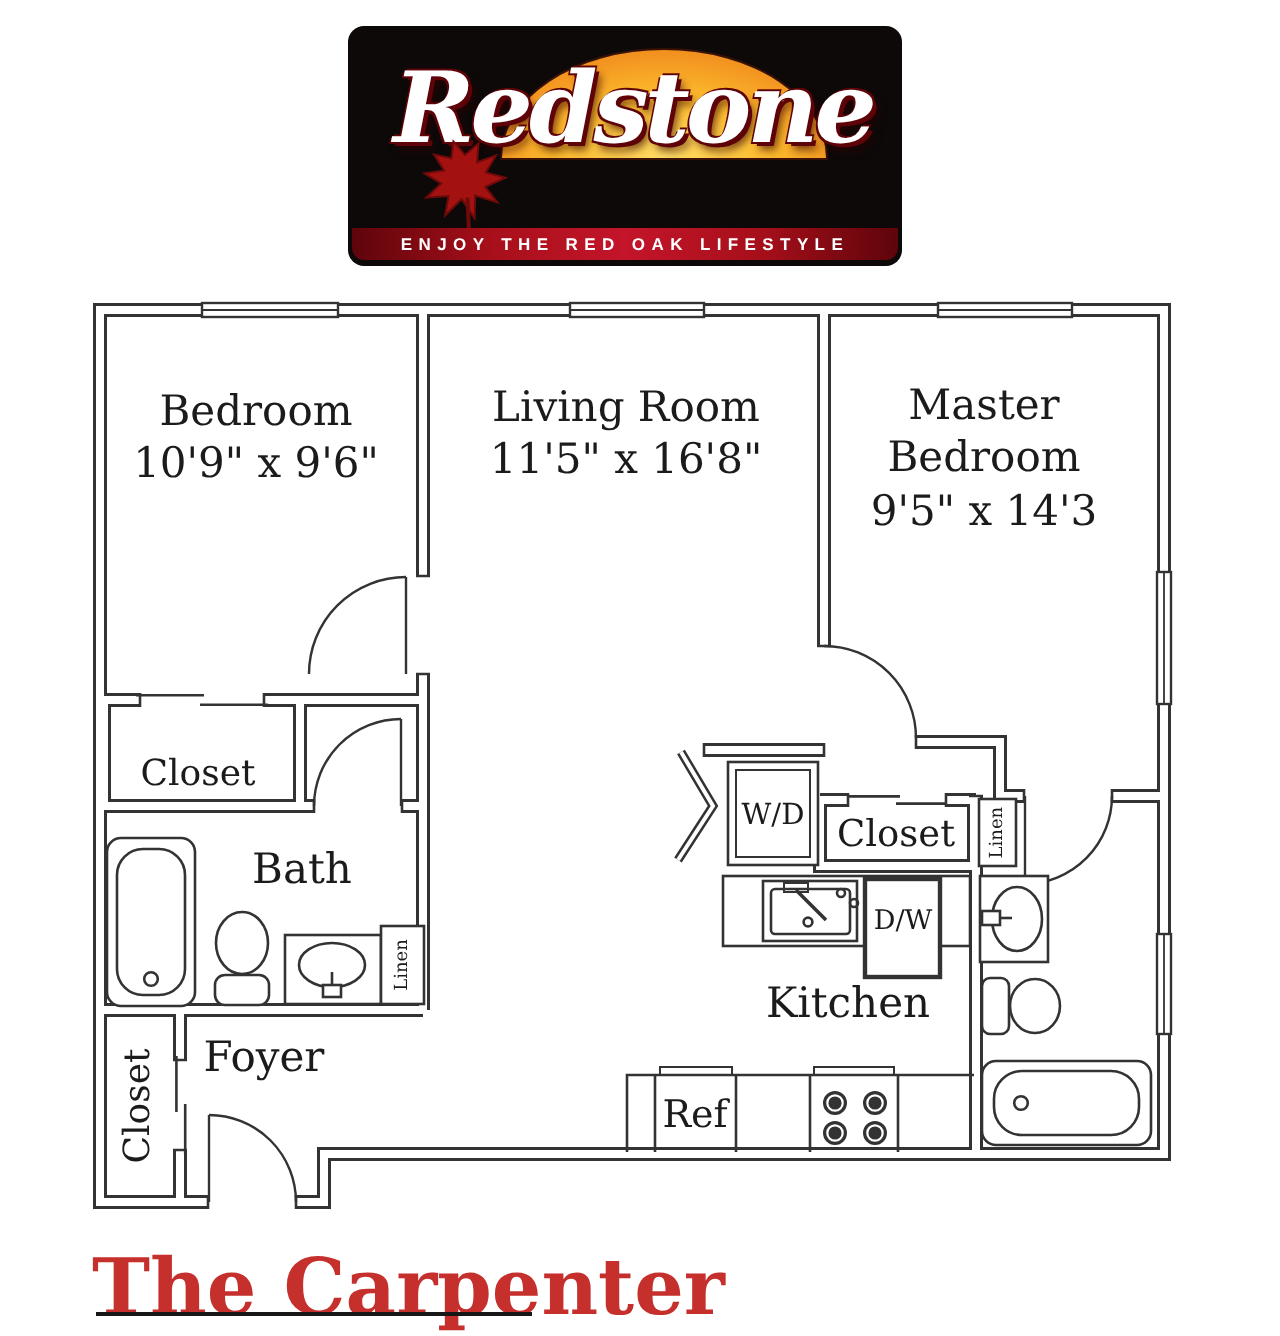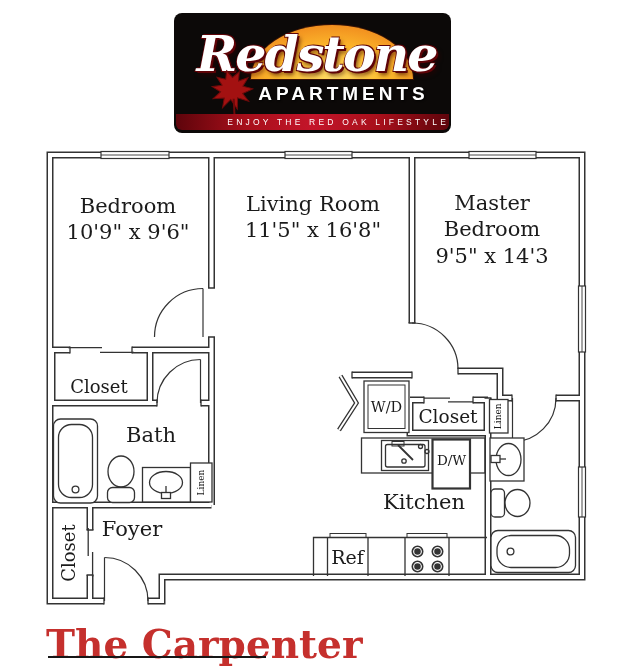--- a/index.html
+++ b/index.html
@@ -30,22 +30,22 @@
     position:absolute;left:0;right:0;top:70px;text-align:center;
     font-weight:bold;font-size:19px;line-height:1.2;color:#ffffff;
     letter-spacing:4px;transform:translateX(31px);
     text-shadow:1px 1px 2px rgba(0,0,0,.8);
   }
   .leaf{position:absolute;left:36px;top:56px;width:44px;height:46px;transform:rotate(-14deg)}
   .banner{
     position:absolute;left:2px;right:2px;bottom:3px;height:16px;
     background:linear-gradient(90deg,#5e040b 0%,#a60f1a 25%,#c4152a 50%,#a60f1a 75%,#5e040b 100%);
     border-radius:0 0 6px 6px;
-    color:#fff;font-weight:normal;font-size:8.5px;line-height:16px;
-    letter-spacing:3.2px;text-align:right;white-space:nowrap;
+    color:#fff;font-weight:bold;font-size:8.5px;line-height:16px;
+    letter-spacing:3.2px;text-align:center;white-space:nowrap;
   }
   
   .plan{position:absolute;left:0;top:0;width:640px;height:668px}
   .plan text{font-family:"DejaVu Serif",serif;fill:#1b1b1b}
   
   .title{
     position:absolute;left:46px;top:621px;
     font-family:"DejaVu Serif",serif;font-weight:bold;font-size:39px;
     color:#c5302d;letter-spacing:0px;
   }
@@ -54,21 +54,20 @@
 </head>
 <body>
 
 <div class="logo">
   <div class="sunset"></div>
   <div class="brand">Redstone</div>
   <svg class="leaf" viewBox="0 0 44 46">
     <path d="M22,1 L26,9 L34,5 L31,14 L41,13 L34,20 L43,25 L32,27 L36,36 L26,30 L23,41 L19,30 L9,36 L13,27 L2,25 L11,20 L4,13 L14,14 L11,5 L19,9 Z" fill="#a31111" stroke="#6d0a0a" stroke-width="1"></path>
     <path d="M22,30 L19,45" stroke="#6d0a0a" stroke-width="2" fill="none"></path>
   </svg>
-  <div class="wordmark-sub">APARTMENTS</div>
   <div class="banner">ENJOY THE RED OAK LIFESTYLE</div>
 </div>
 
 <svg class="plan" viewBox="0 0 640 668">
 
   <g>
     <path fill="none" stroke="#333" stroke-width="7" stroke-linejoin="miter" d="
       M104,601 H50 V155 H582 V577 H162 V601 H148
       M211.5,155 V288 M211.5,337 V505
       M50,350 H70 M132,350 H211.5

